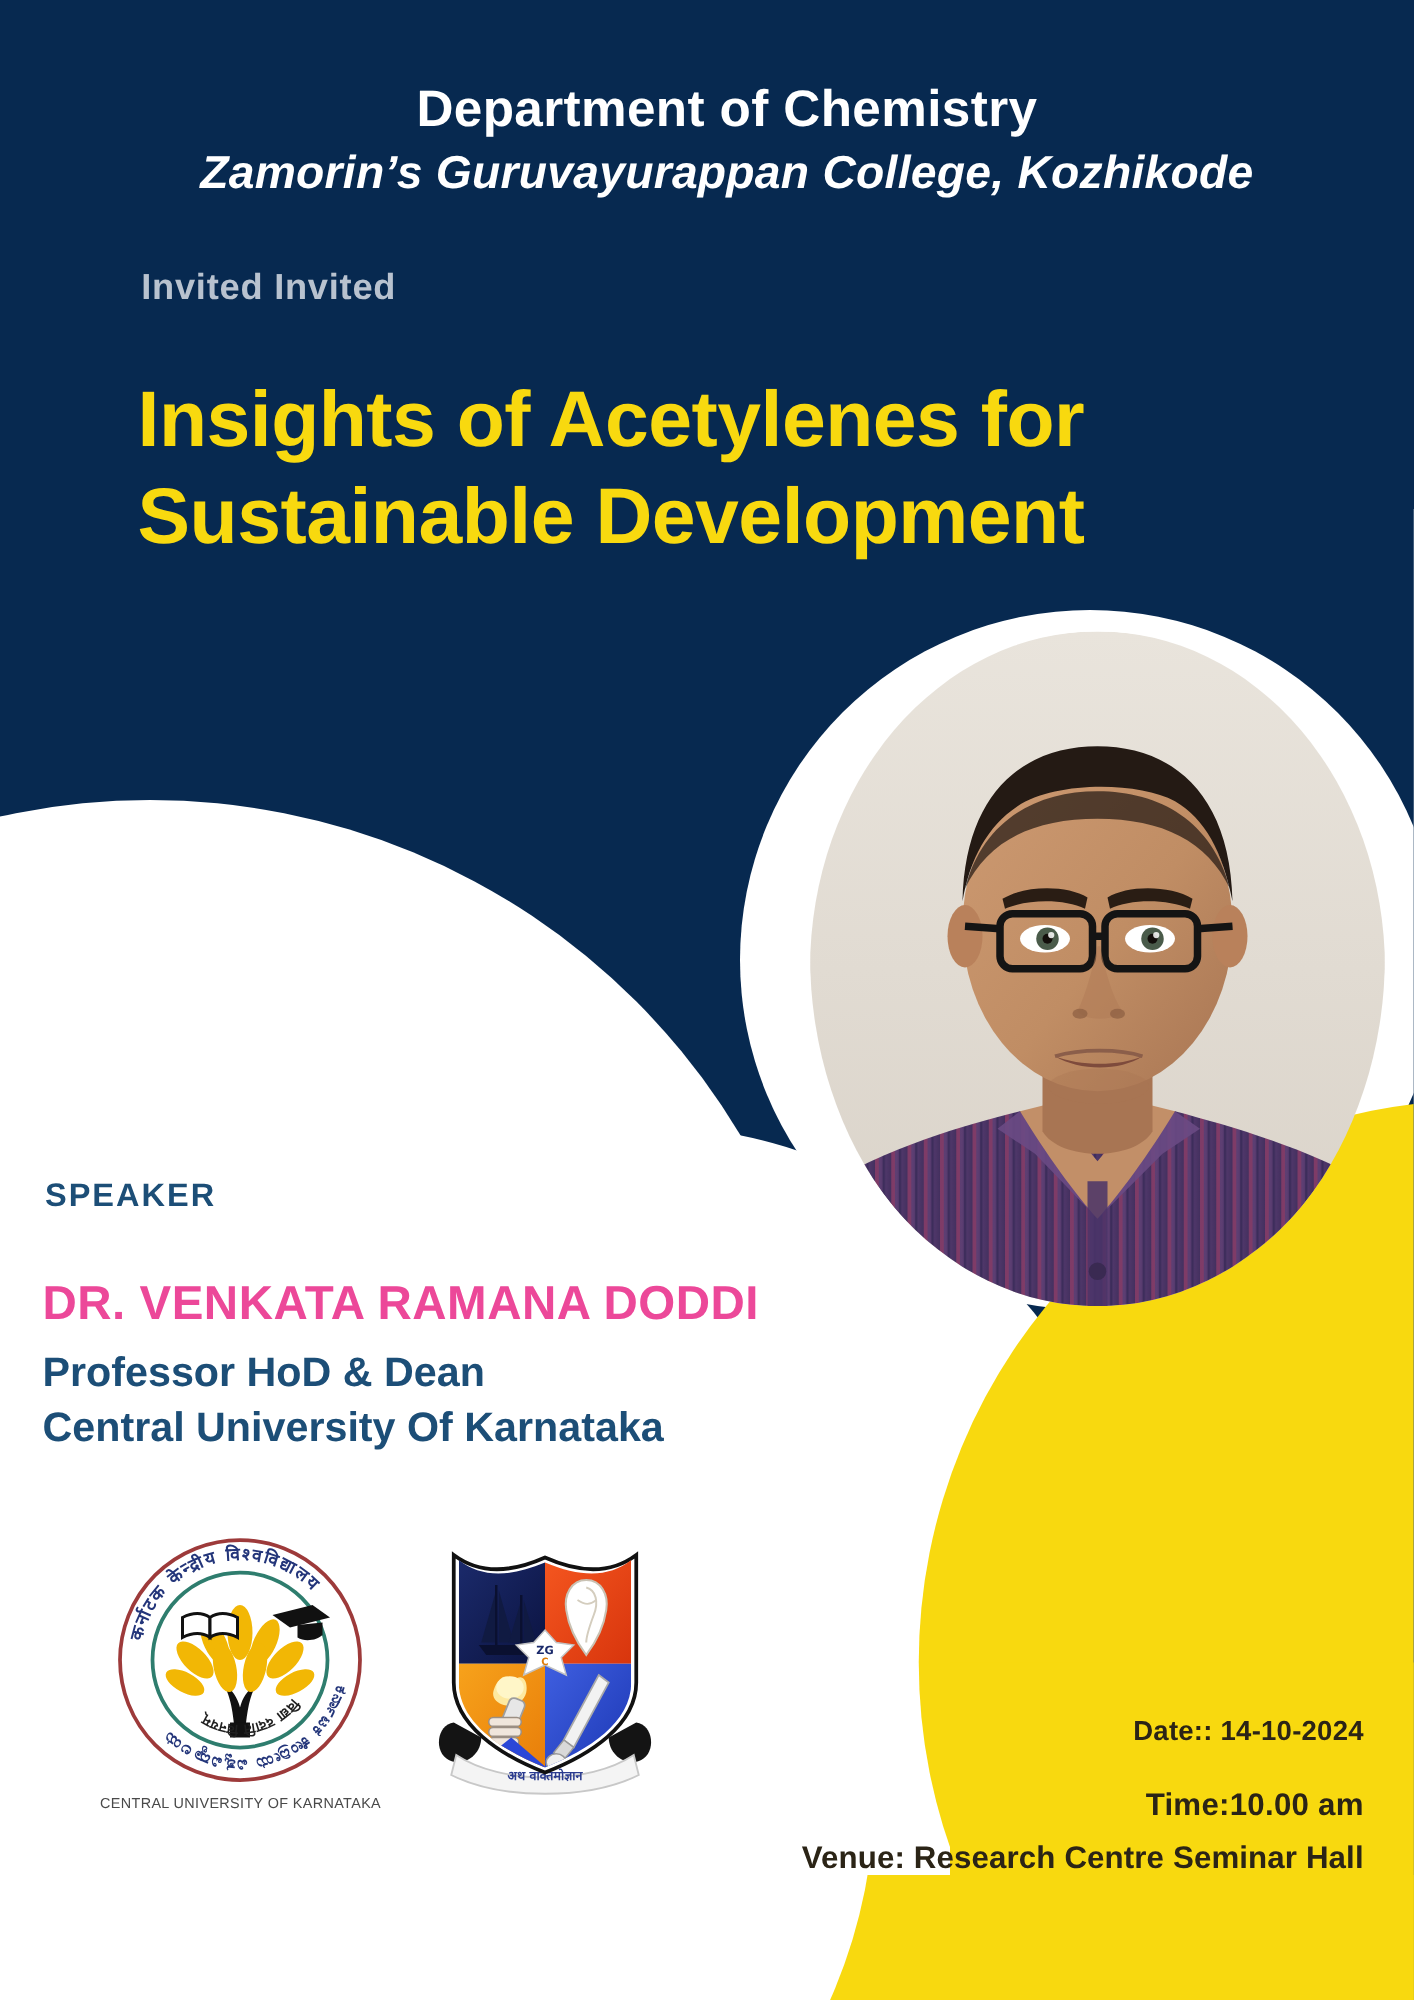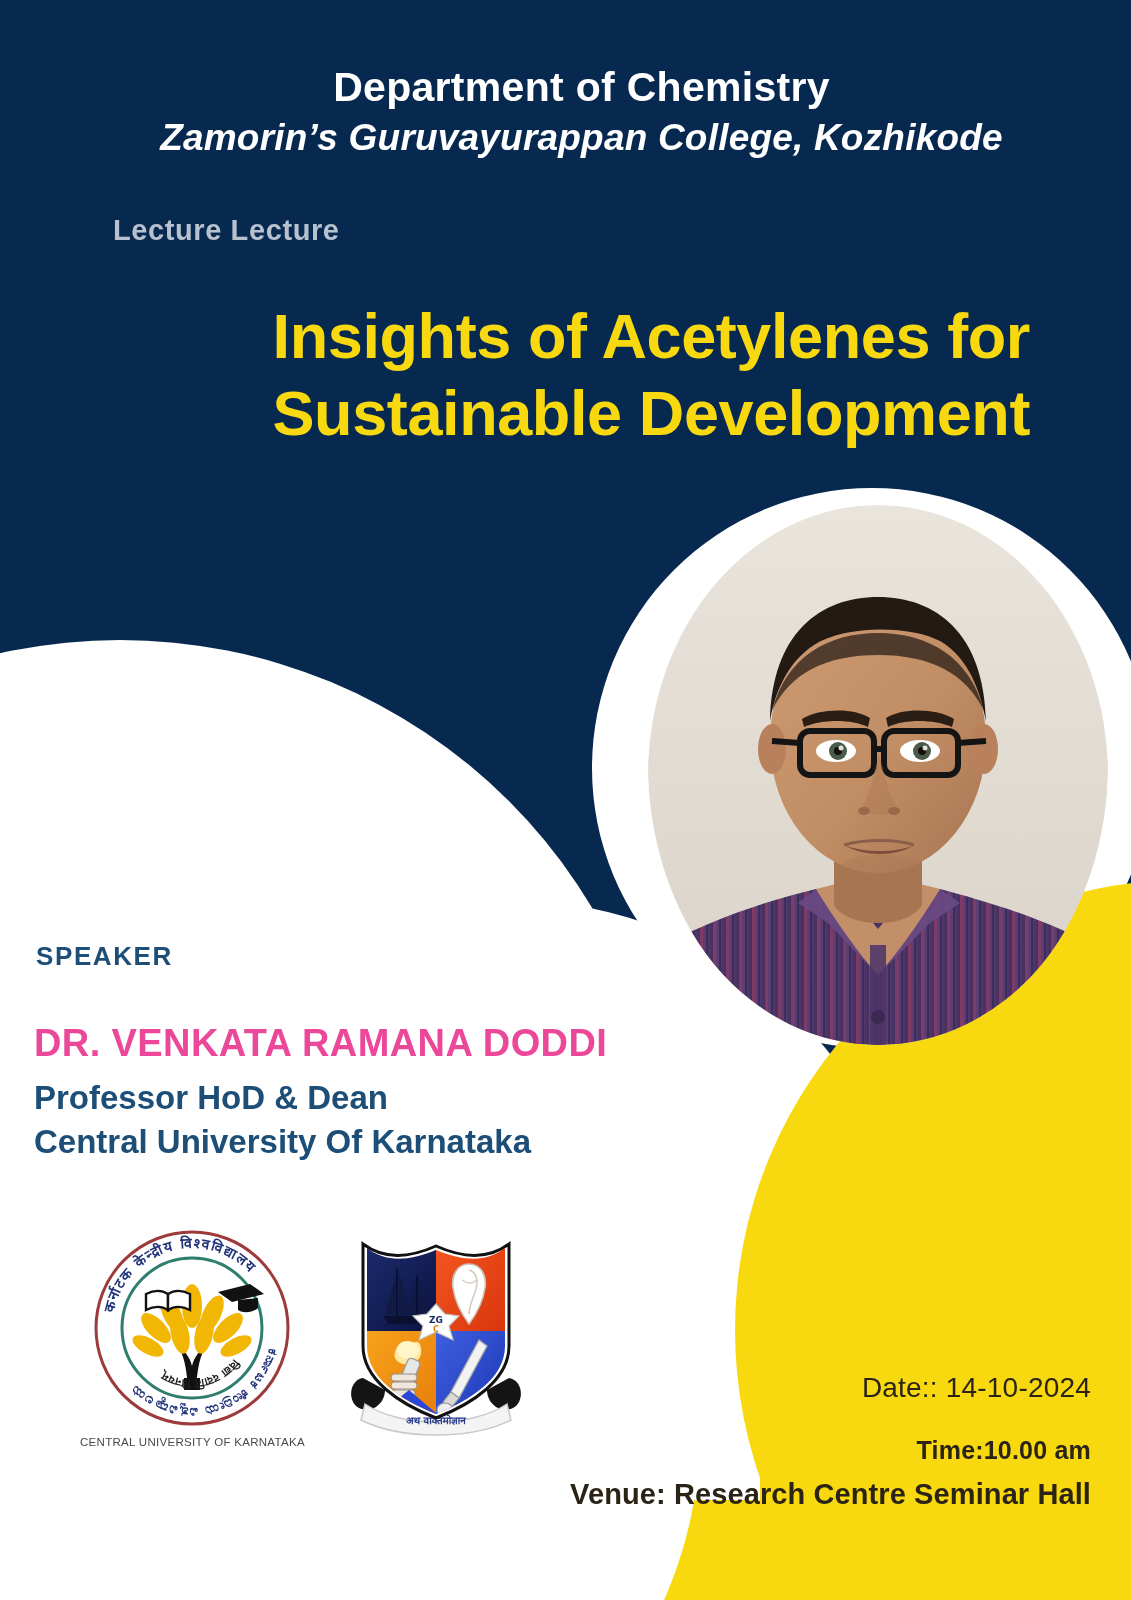--- a/index.html
+++ b/index.html
@@ -149,21 +149,20 @@
     position: absolute;
     left: 110px;
     top: 298px;
     width: 920px;
     color: #f8d90f;
     font-size: 63px;
     font-weight: bold;
     line-height: 1.22;
     letter-spacing: -0.4px;
     z-index: 40;
-    text-align: right;
   }
 
   
   .portrait {
     position: absolute;
     left: 648px;
     top: 505px;
     width: 460px;
     height: 540px;
     border-radius: 50% 50% 48% 48% / 46% 46% 52% 52%;
@@ -232,32 +231,32 @@
   
   .details {
     position: absolute;
     right: 40px;
     top: 1372px;
     text-align: right;
     color: #2b2416;
     z-index: 45;
   }
   .detail-date {
-    font-size: 28px;
-    font-weight: normal;
+    font-size: 22px;
+    font-weight: bold;
     letter-spacing: 0.2px;
   }
   .detail-time {
     font-size: 25px;
     font-weight: bold;
     margin-top: 32px;
     letter-spacing: 0.2px;
   }
   .detail-venue {
-    font-size: 29px;
+    font-size: 25px;
     font-weight: bold;
     margin-top: 13px;
     letter-spacing: 0.1px;
   }
 </style>
 </head>
 <body>
 
 <div id="poster">
 
@@ -271,21 +270,21 @@
   <div class="yellow-blob"></div>
   <div class="yellow-base"></div>
   <div class="yellow-left-fill"></div>
   <div class="white-cut"></div>
 
   <div class="header">
     <div class="dept-line1">Department of Chemistry</div>
     <div class="dept-line2">Zamorin’s Guruvayurappan College, Kozhikode</div>
   </div>
 
-  <div class="invited">Lecture Lecture</div>
+  <div class="invited">Invited Invited</div>
 
   <div class="talk-title">
     <div>Insights of Acetylenes for</div>
     <div>Sustainable Development</div>
   </div>
 
   <div class="portrait">
     <div class="portrait-mask">
       <svg width="460" height="540" viewBox="0 0 460 540">
         <defs>

